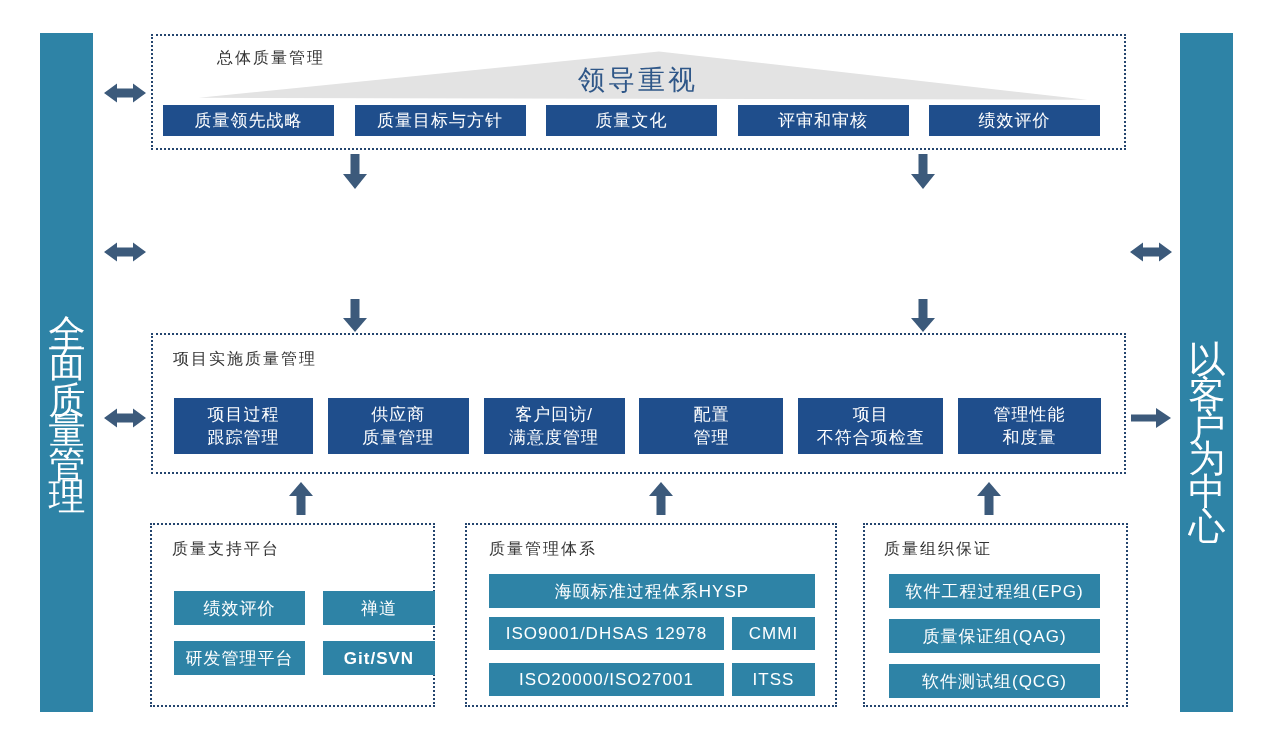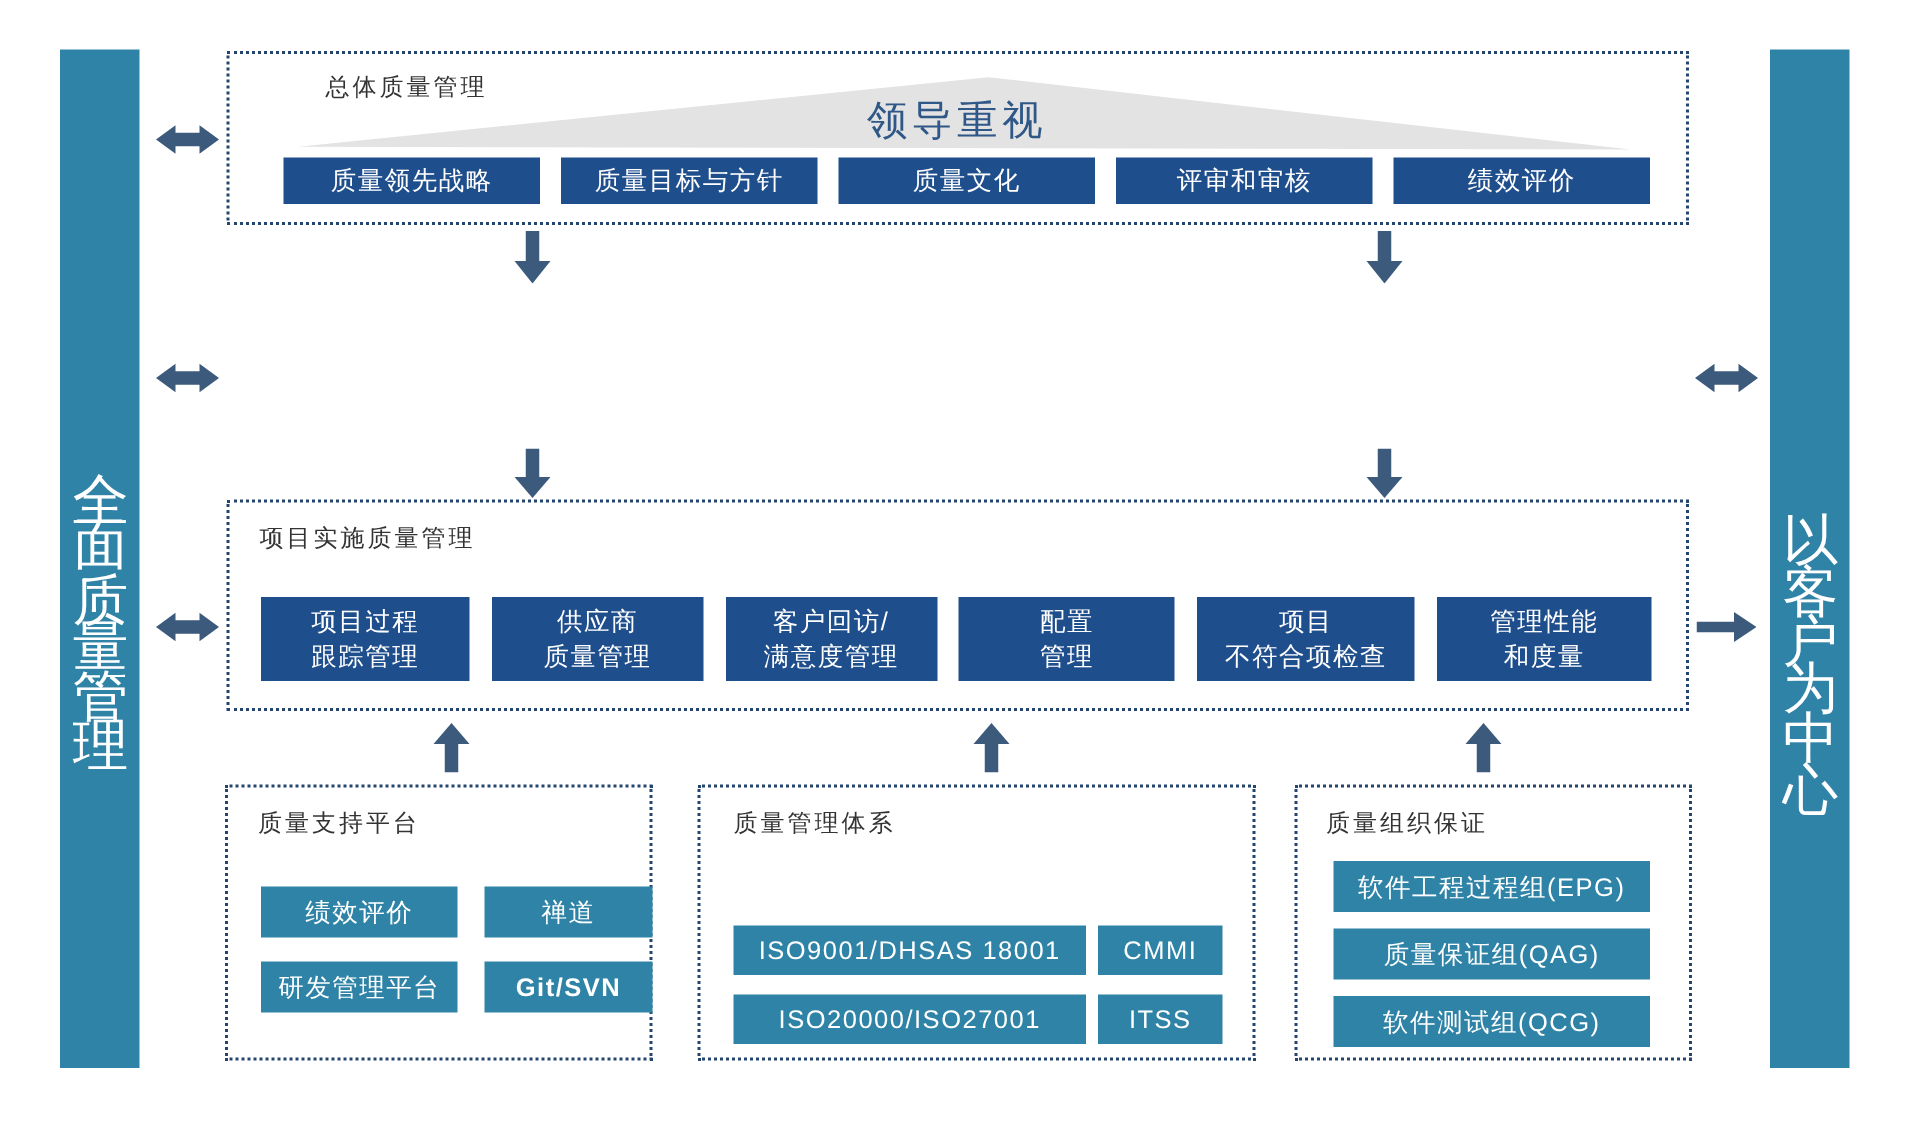--- a/index.html
+++ b/index.html
@@ -53,21 +53,21 @@
   <div class="sidebar" style="left:1180px;">
     <span class="vtext" style="top:278px;">以客户为中心</span>
   </div>
 
   <div class="dotted-box" style="left:151px; top:34px; width:975px; height:116px;">
     <svg class="banner-tri" viewBox="0 0 975 116" preserveAspectRatio="none">
       <polygon points="46,64 508,16 938,66" fill="var(--banner-gray,#E3E3E3)"></polygon>
     </svg>
     <div class="box-title" style="left:20px; top:12px;margin-left:44px;">总体质量管理</div>
     <div class="banner-label">领导重视</div>
-    <div class="row" style="left:36px; right:24px; top:69px; height:31px;">
+    <div class="row" style="left:10px; right:24px; top:69px; height:31px;">
       <div class="btn btn-dark" style="width:171px;">质量领先战略</div>
       <div class="btn btn-dark" style="width:171px;">质量目标与方针</div>
       <div class="btn btn-dark" style="width:171px;">质量文化</div>
       <div class="btn btn-dark" style="width:171px;">评审和审核</div>
       <div class="btn btn-dark" style="width:171px;">绩效评价</div>
     </div>
   </div>
 
   <div class="arr" style="left:342px; top:154px;">
     <svg width="26" height="35" viewBox="0 0 26 35">
@@ -138,21 +138,22 @@
     <div style="position:absolute; left:22px; top:66px; display:grid; grid-template-columns:131px 112px; column-gap:18px; row-gap:16px;">
       <div class="btn btn-teal" style="height:34px;">绩效评价</div>
       <div class="btn btn-teal" style="height:34px;">禅道</div>
       <div class="btn btn-teal" style="height:34px;">研发管理平台</div>
       <div class="btn btn-teal bold" style="height:34px;">Git/SVN</div>
     </div>
   </div>
 
   <div class="dotted-box" style="left:465px; top:523px; width:372px; height:184px;">
     <div class="box-title" style="left:22px; top:14px;">质量管理体系</div>
-    <div class="btn btn-teal" style="position:absolute; left:22px; top:92px; width:235px; height:33px;">ISO9001/DHSAS 18001</div>
+    <div class="btn btn-teal" style="position:absolute; left:22px; top:49px; width:326px; height:34px;">海颐标准过程体系HYSP</div>
+    <div class="btn btn-teal" style="position:absolute; left:22px; top:92px; width:235px; height:33px;">ISO9001/DHSAS 12978</div>
     <div class="btn btn-teal" style="position:absolute; left:265px; top:92px; width:83px; height:33px;">CMMI</div>
     <div class="btn btn-teal" style="position:absolute; left:22px; top:138px; width:235px; height:33px;">ISO20000/ISO27001</div>
     <div class="btn btn-teal" style="position:absolute; left:265px; top:138px; width:83px; height:33px;">ITSS</div>
   </div>
 
   <div class="dotted-box" style="left:863px; top:523px; width:265px; height:184px;">
     <div class="box-title" style="left:19px; top:14px;">质量组织保证</div>
     <div class="btn btn-teal" style="position:absolute; left:24px; top:49px; width:211px; height:34px;">软件工程过程组(EPG)</div>
     <div class="btn btn-teal" style="position:absolute; left:24px; top:94px; width:211px; height:34px;">质量保证组(QAG)</div>
     <div class="btn btn-teal" style="position:absolute; left:24px; top:139px; width:211px; height:34px;">软件测试组(QCG)</div>

